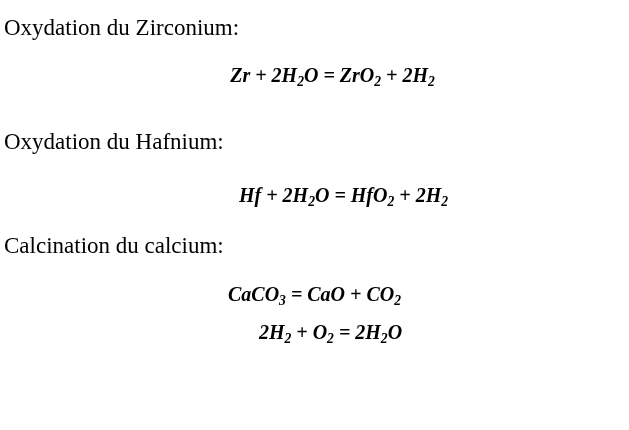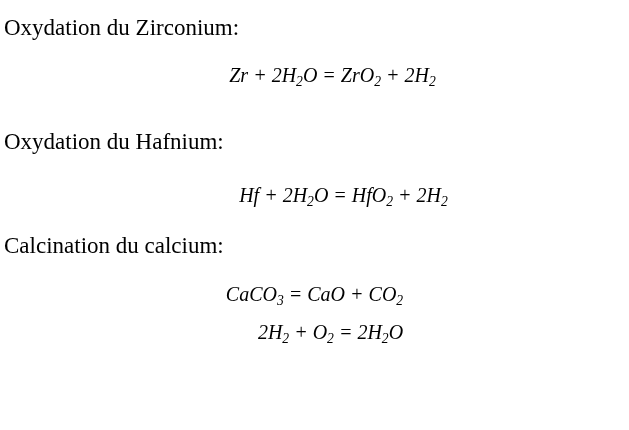--- a/index.html
+++ b/index.html
@@ -33,20 +33,21 @@
   }
   .equation {
     font-family: "Liberation Serif", serif;
     font-style: italic;
     font-size: 20px;
     text-align: center;
     white-space: nowrap;
   }
   .eq-inner {
     display: inline-block;
+    font-weight: bold;
   }
   sub {
     font-size: 0.68em;
     vertical-align: -0.28em;
     font-style: italic;
   }
   
   .b1 .caption { margin-top: 14px; }
   .b1 .equation { margin-top: 22px; padding-left: 36px; }
   .b2 .caption { margin-top: 39px; }

